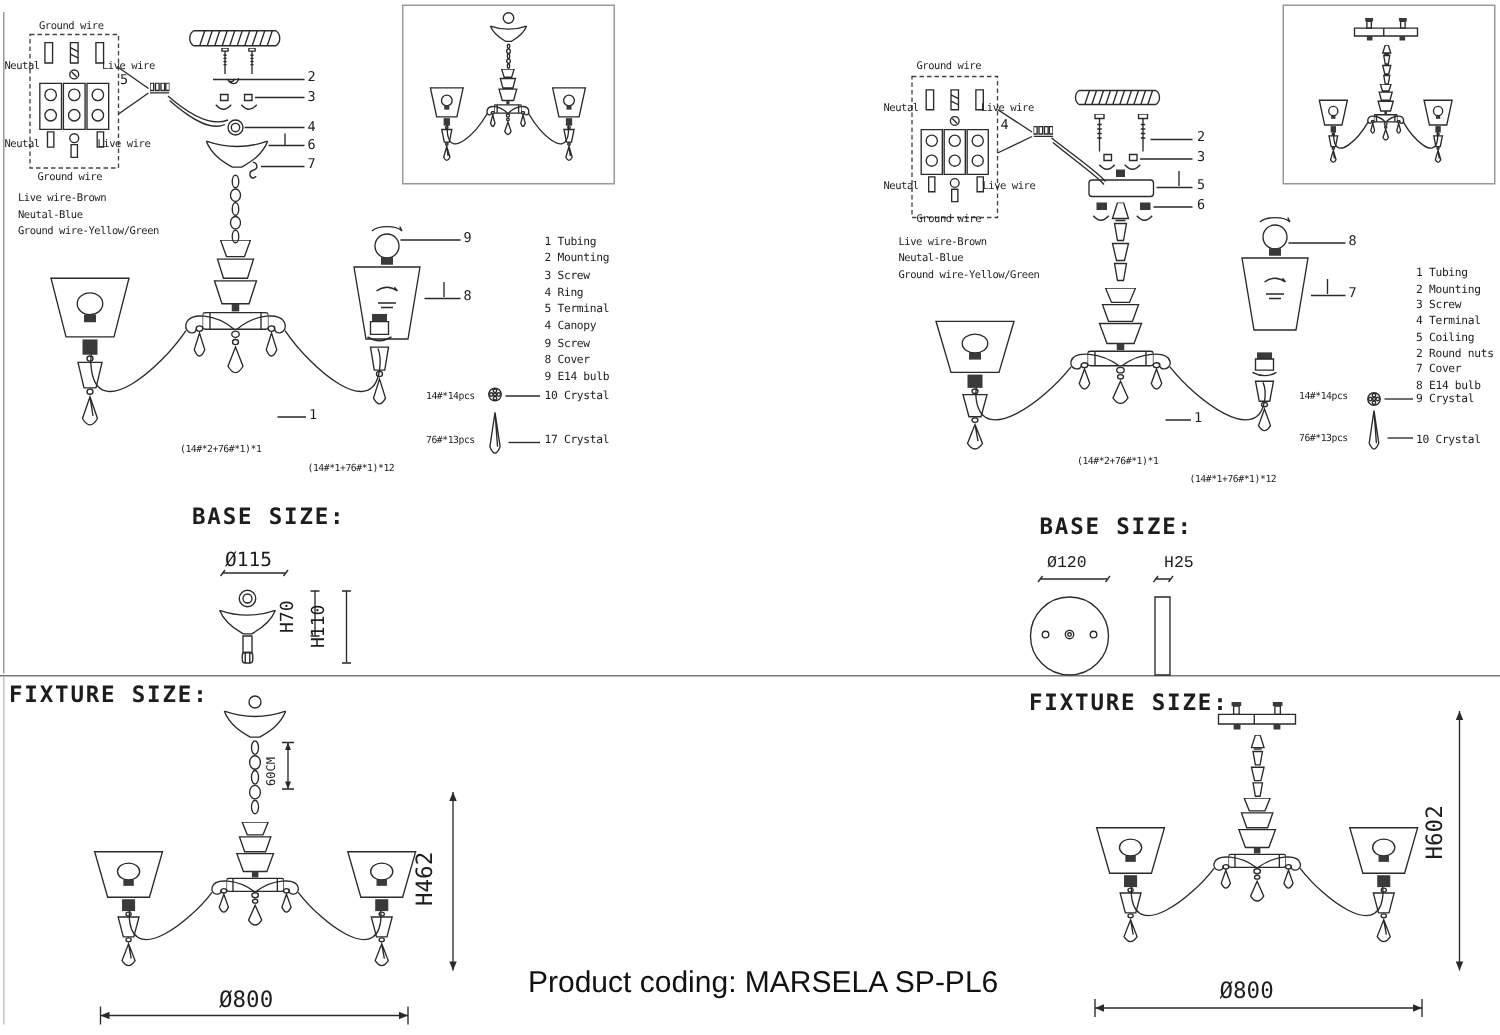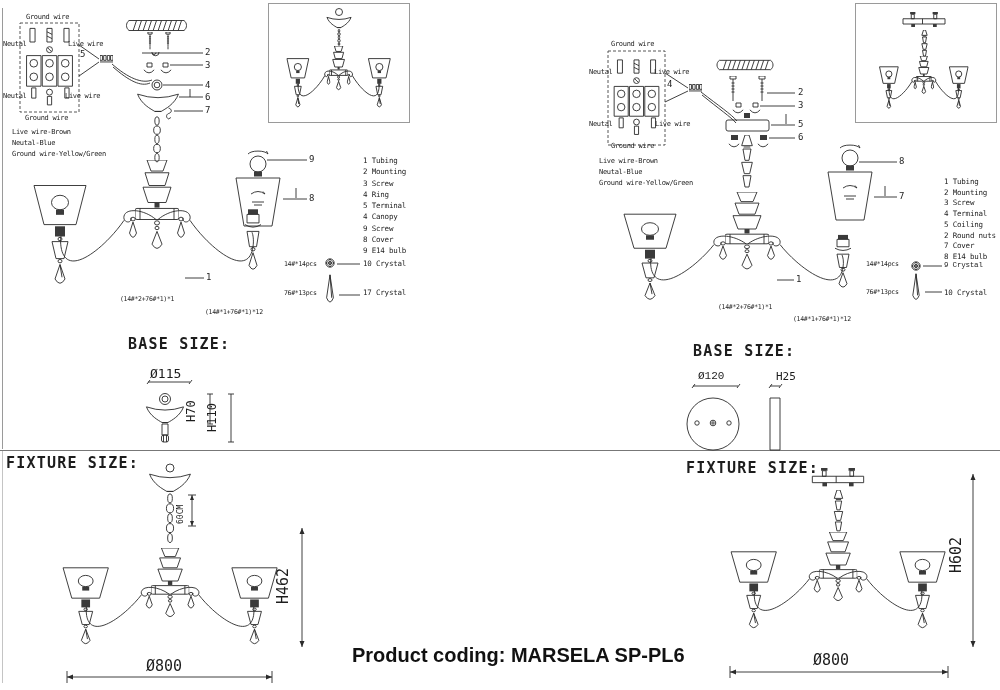--- a/index.html
+++ b/index.html
@@ -327,21 +327,21 @@
   <div>1 Tubing</div>
   <div>2 Mounting</div>
   <div>3 Screw</div>
   <div>4 Terminal</div>
   <div>5 Coiling</div>
   <div>2 Round nuts</div>
   <div>7 Cover</div>
   <div>8 E14 bulb</div>
 </div>
 <div class="abs t65" style="left:866px;top:260px;">14#*14pcs</div>
-<div class="abs t75" style="left:944px;top:261px;font-family:Liberation Mono, monospace;">9 Crystal</div>
+<div class="abs t75" style="left:944px;top:261px;">9 Crystal</div>
 <div class="abs t65" style="left:866px;top:288px;">76#*13pcs</div>
 <div class="abs t75" style="left:944px;top:288px;">10 Crystal</div>
 
 <div class="abs t65" style="left:718px;top:303px;">(14#*2+76#*1)*1</div>
 <div class="abs t65" style="left:793px;top:315px;">(14#*1+76#*1)*12</div>
 
 <div class="abs title" style="left:128px;top:335px;">BASE SIZE:</div>
 <div class="abs t13" style="left:150px;top:366px;">Ø115</div>
 <svg style="left:135px;top:378px;" width="110" height="68" viewBox="0 0 110 68">
   <path d="M13,4 H55 M12,6 l3,-4 M54,6 l3,-4"></path>
@@ -352,21 +352,21 @@
   <rect x="26.5" y="57" width="7" height="7" rx="2"></rect>
       <path d="M28.5,57 v7 M31.5,57 v7"></path>
   <path d="M75,16 V46 M72,16 H78 M72,46 H78"></path>
   <path d="M96,16 V64 M93,16 H99 M93,64 H99"></path>
 </svg>
 <div class="abs t12 vtext" style="left:196px;top:410px;width:28px;height:12px;">H70</div>
 <div class="abs t12 vtext" style="left:217px;top:420px;width:34px;height:12px;">H110</div>
 
 <div class="abs title" style="left:693px;top:342px;">BASE SIZE:</div>
 <div class="abs t11" style="left:698px;top:370px;font-family:Liberation Mono, monospace;">Ø120</div>
-<div class="abs t11" style="left:776px;top:370px;">H25</div>
+<div class="abs t11" style="left:776px;top:370px;font-family:Liberation Mono, monospace;">H25</div>
 <svg style="left:685px;top:382px;" width="120" height="72" viewBox="0 0 120 72">
   <path d="M8,4 H53 M7,6 l3,-4 M52,6 l3,-4"></path>
   <circle cx="28" cy="42" r="26"></circle>
   <circle cx="12" cy="41" r="2.2"></circle>
       <circle cx="28" cy="41" r="2.8"></circle>
       <circle cx="28" cy="41" r="1.2"></circle>
       <circle cx="44" cy="41" r="2.2"></circle>
   <path d="M85,4 H95 M84,6 l3,-4 M94,6 l3,-4"></path>
   <rect x="85" y="16" width="10" height="52"></rect>
 </svg>
@@ -398,15 +398,15 @@
         <use href="#sym-body-both" width="260" height="175"></use>
       </g>
   <path d="M308,12 V185"></path>
   <path class="ar" d="M308,12 l-2.5,6 h5 Z M308,185 l-2.5,-6 h5 Z"></path>
   <path d="M65,204 V216 M283,204 V216 M65,210 H283"></path>
   <path class="ar" d="M65,210 l6,-2.5 v5 Z M283,210 l-6,-2.5 v5 Z"></path>
 </svg>
 <div class="abs t15 vtext" style="left:962px;top:558px;width:40px;height:15px;">H602</div>
 <div class="abs t15" style="left:813px;top:651px;">Ø800</div>
 
-<div class="abs prod" style="left:352px;top:644px;font-weight:bold;">Product coding: MARSELA SP-PL6</div>
+<div class="abs prod" style="left:352px;top:644px;">Product coding: MARSELA SP-PL6</div>
 
 </div>
 
 </body></html>

